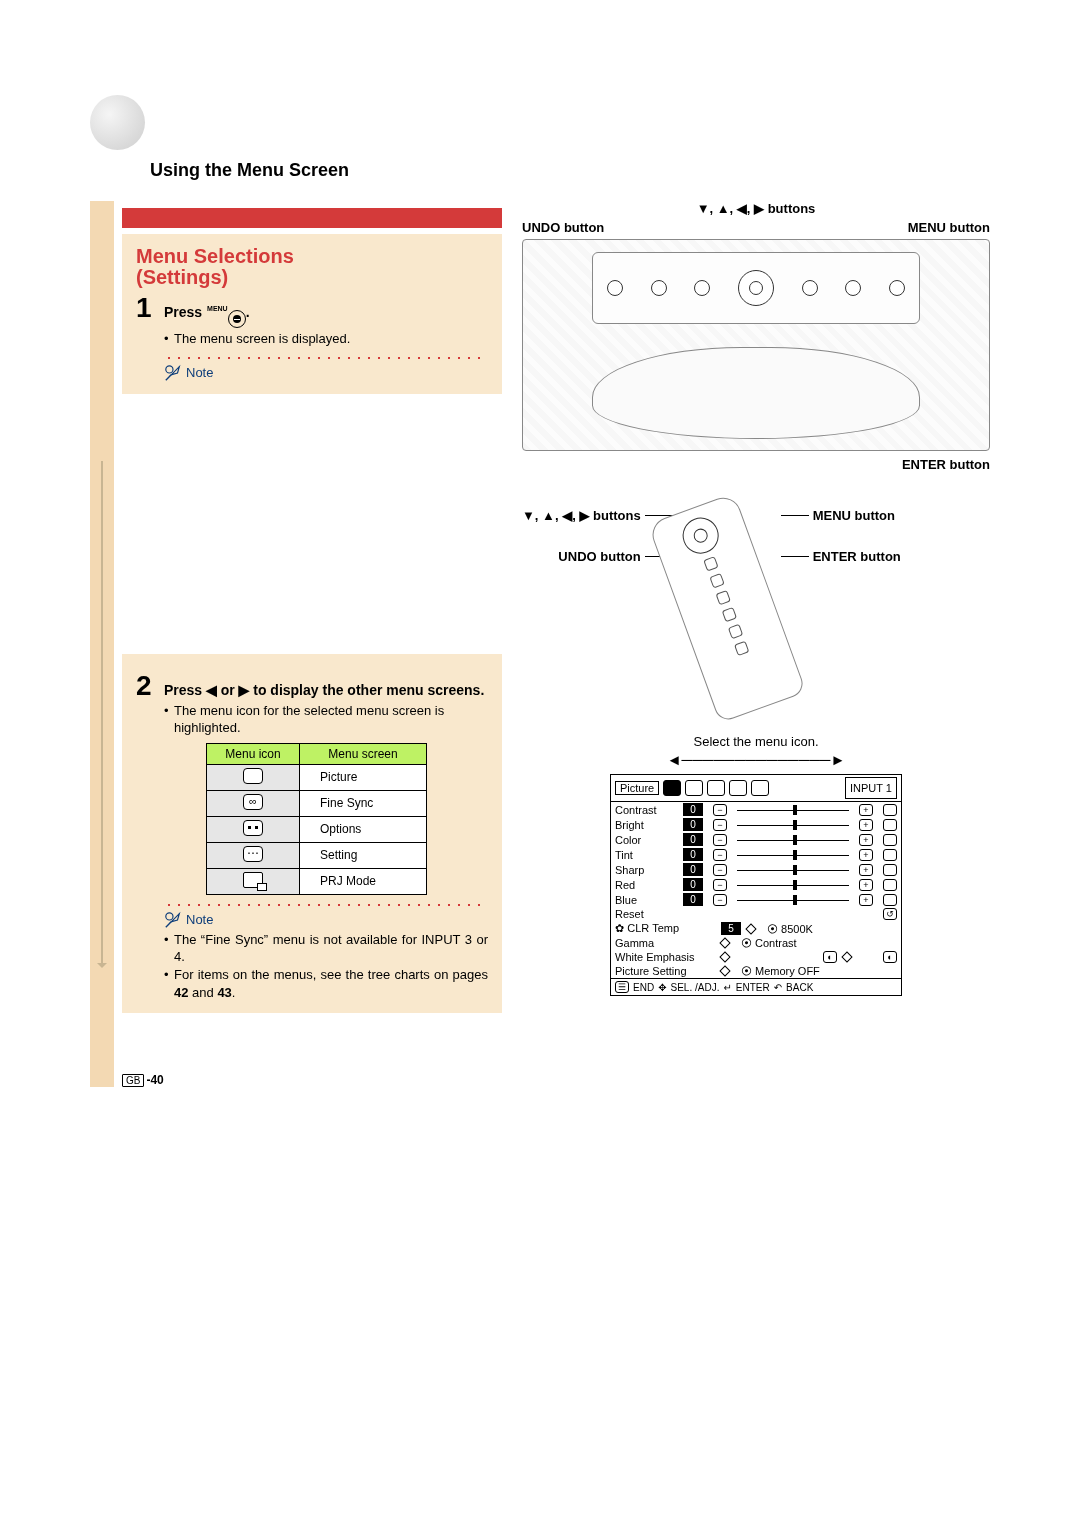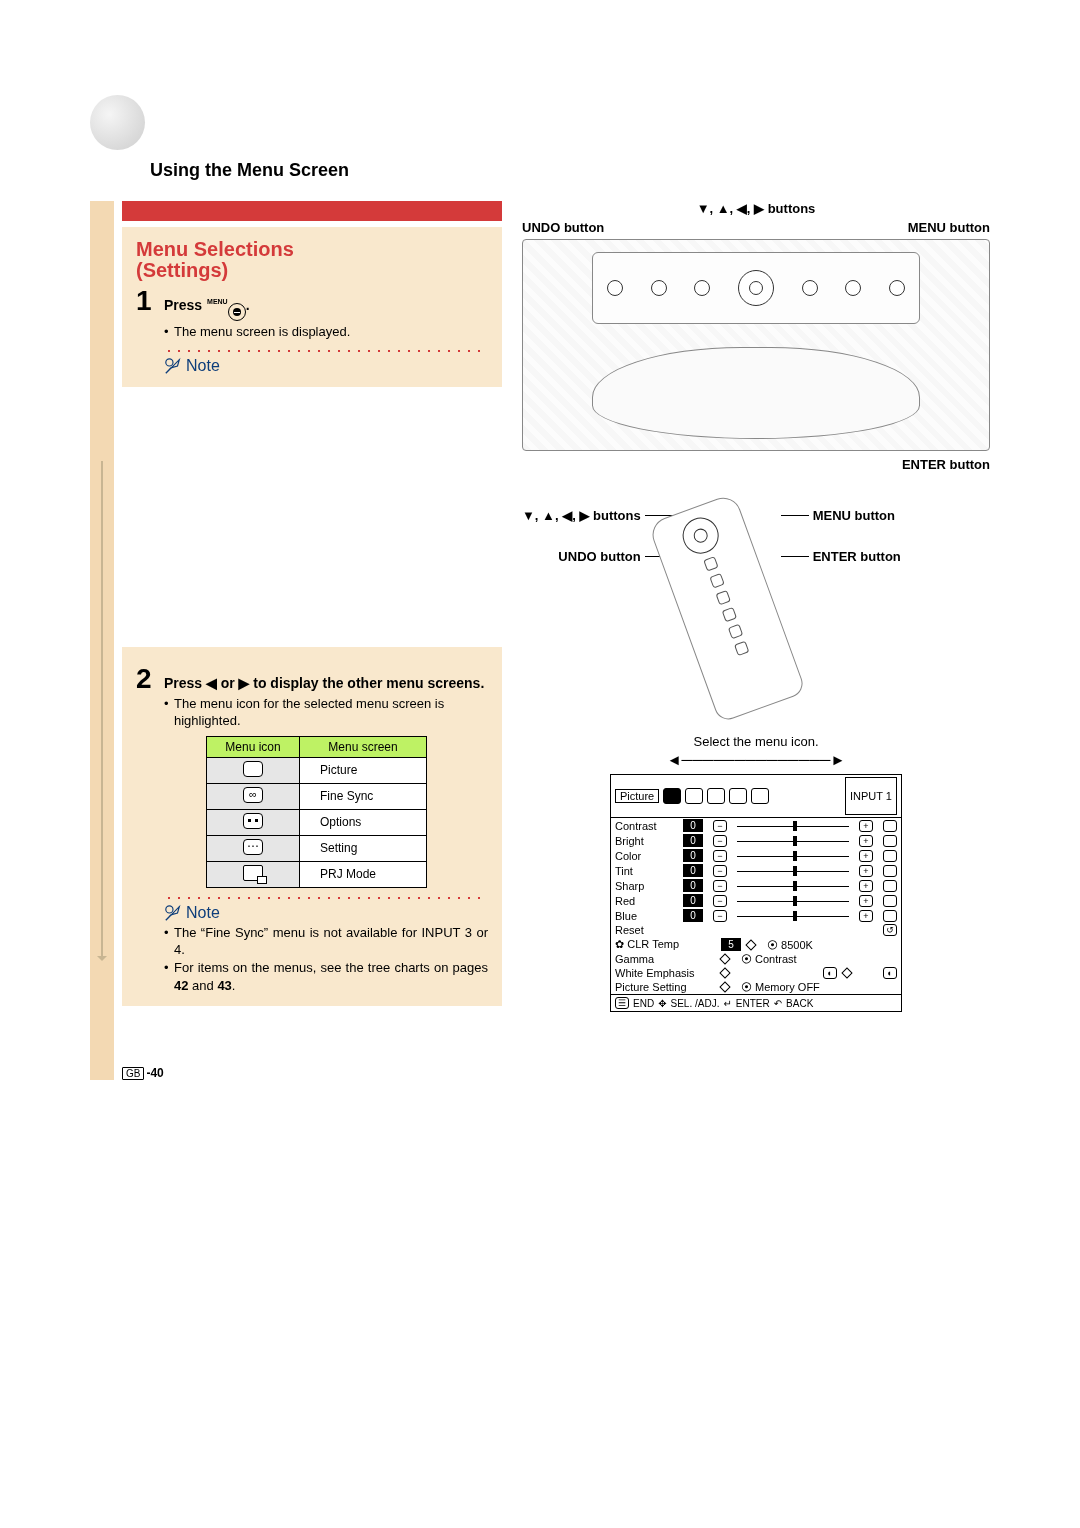--- a/index.html
+++ b/index.html
@@ -51,20 +51,21 @@
     content: "";
     position: absolute;
     bottom: -6px;
     left: -4px;
     border: 5px solid transparent;
     border-top-color: #c8b592;
   }
   .left-col {
     width: 380px;
     position: relative;
+    margin-top: 7px;
   }
   .body-col {
     flex: 1;
     padding-left: 20px;
   }
   .red-bar {
     height: 20px;
     background: #d43a3a;
     margin-bottom: 6px;
   }
@@ -153,21 +154,21 @@
     align-items: center;
     margin-left: 28px;
     gap: 4px;
     color: #0d3d7a;
   }
   .note-icon {
     width: 18px;
     height: 18px;
   }
   .note-word {
-    font-size: 16px;
+    font-size: 13px;
   }
   .justify {
     text-align: justify;
   }
   
   .menu-table {
     border-collapse: collapse;
     margin: 6px 0 0 70px;
     font-size: 12px;
   }
@@ -375,21 +376,21 @@
   }
   .osd-tab {
     width: 16px;
     height: 14px;
     border: 1px solid #000;
     border-radius: 3px;
   }
   .osd-header .spacer { flex: 1; }
   .osd-header .input {
     border: 1px solid #000;
-    padding: 12px 4px;
+    padding: 4px 4px;
     margin-left: 7px;
   }
   .osd-row {
     display: flex;
     align-items: center;
     padding: 1px 4px;
     gap: 10px;
   }
   .osd-row .name { width: 58px; }
   .val-badge {

